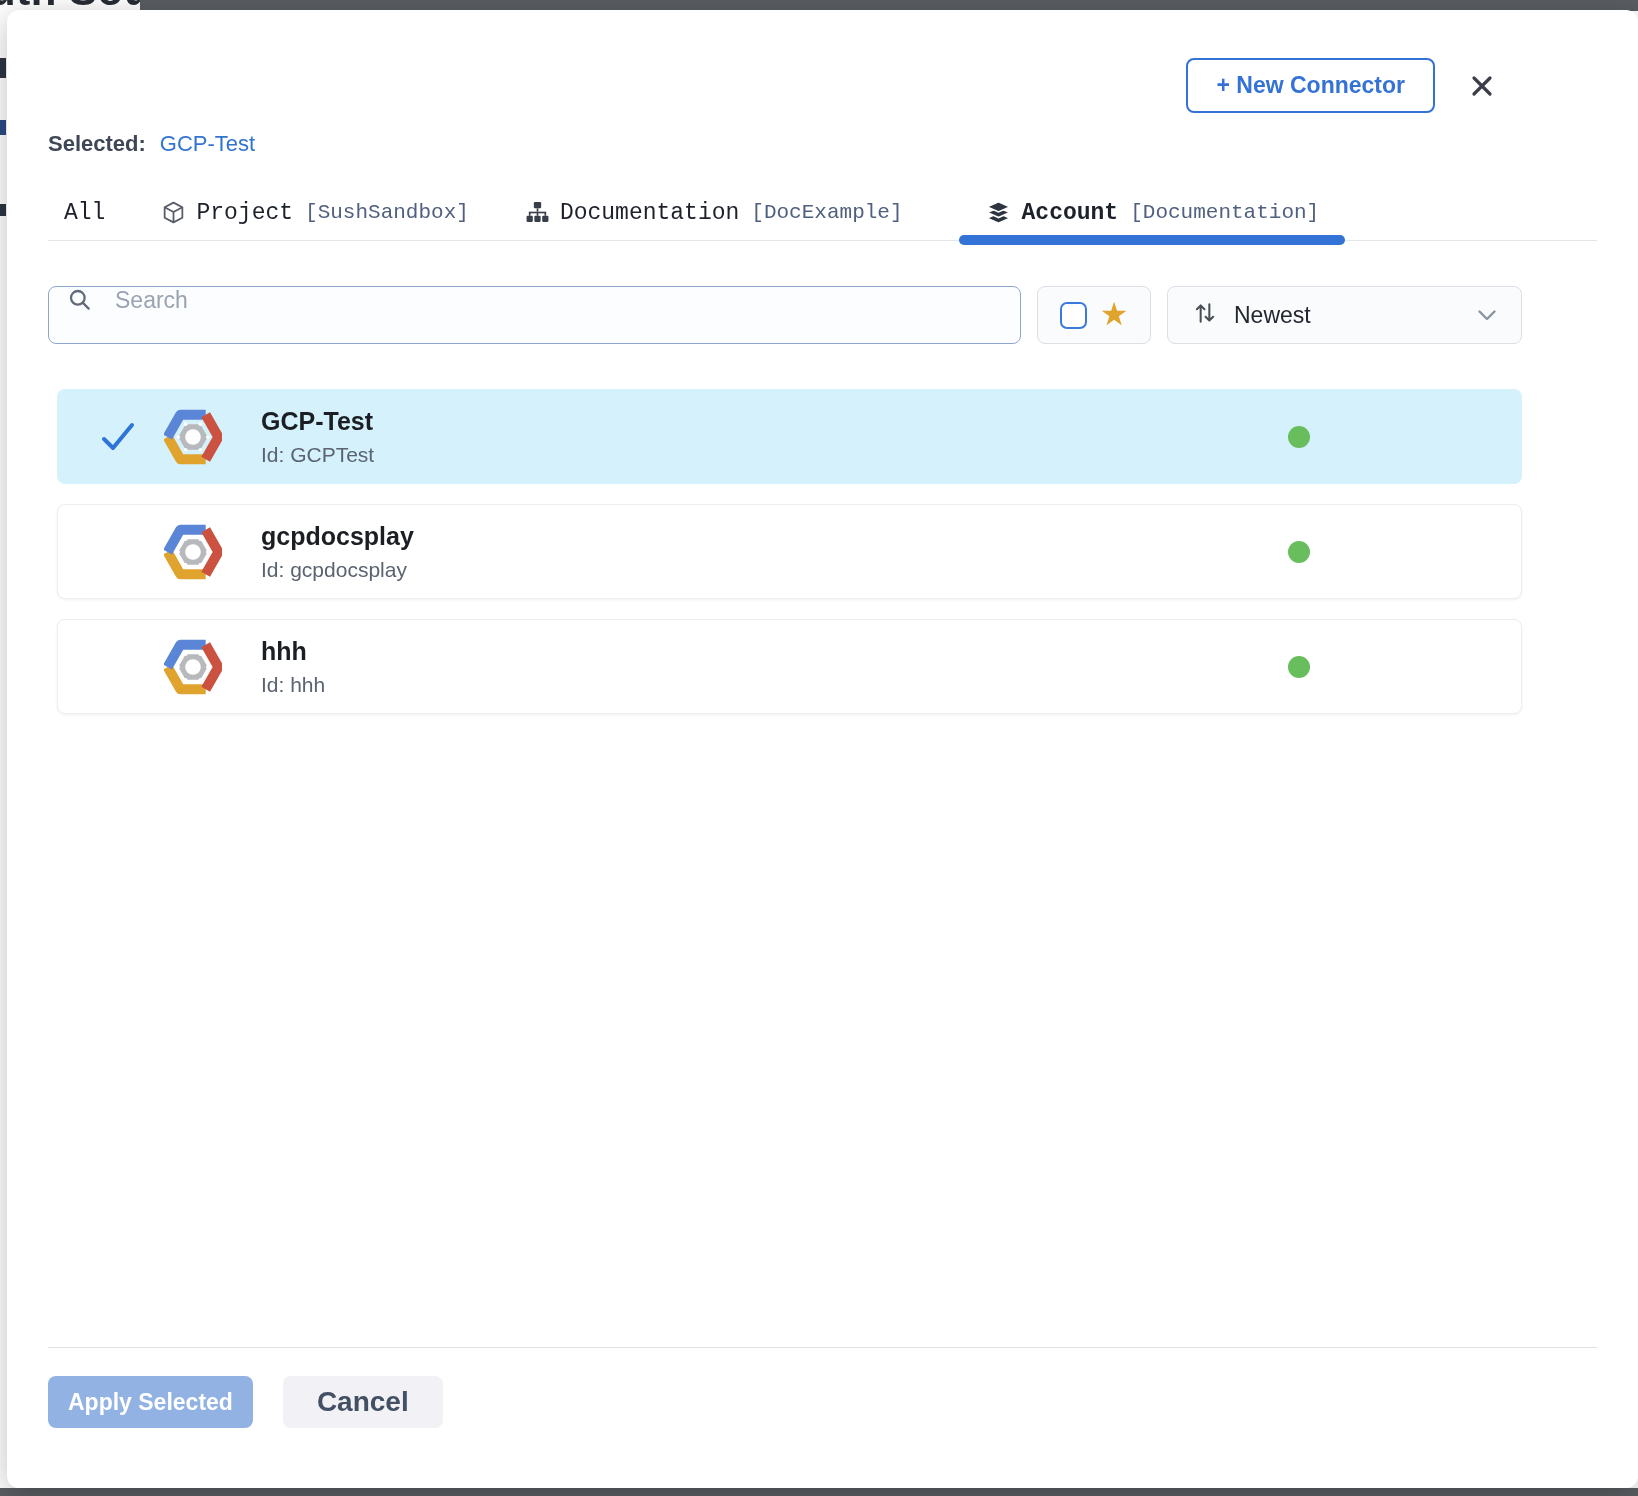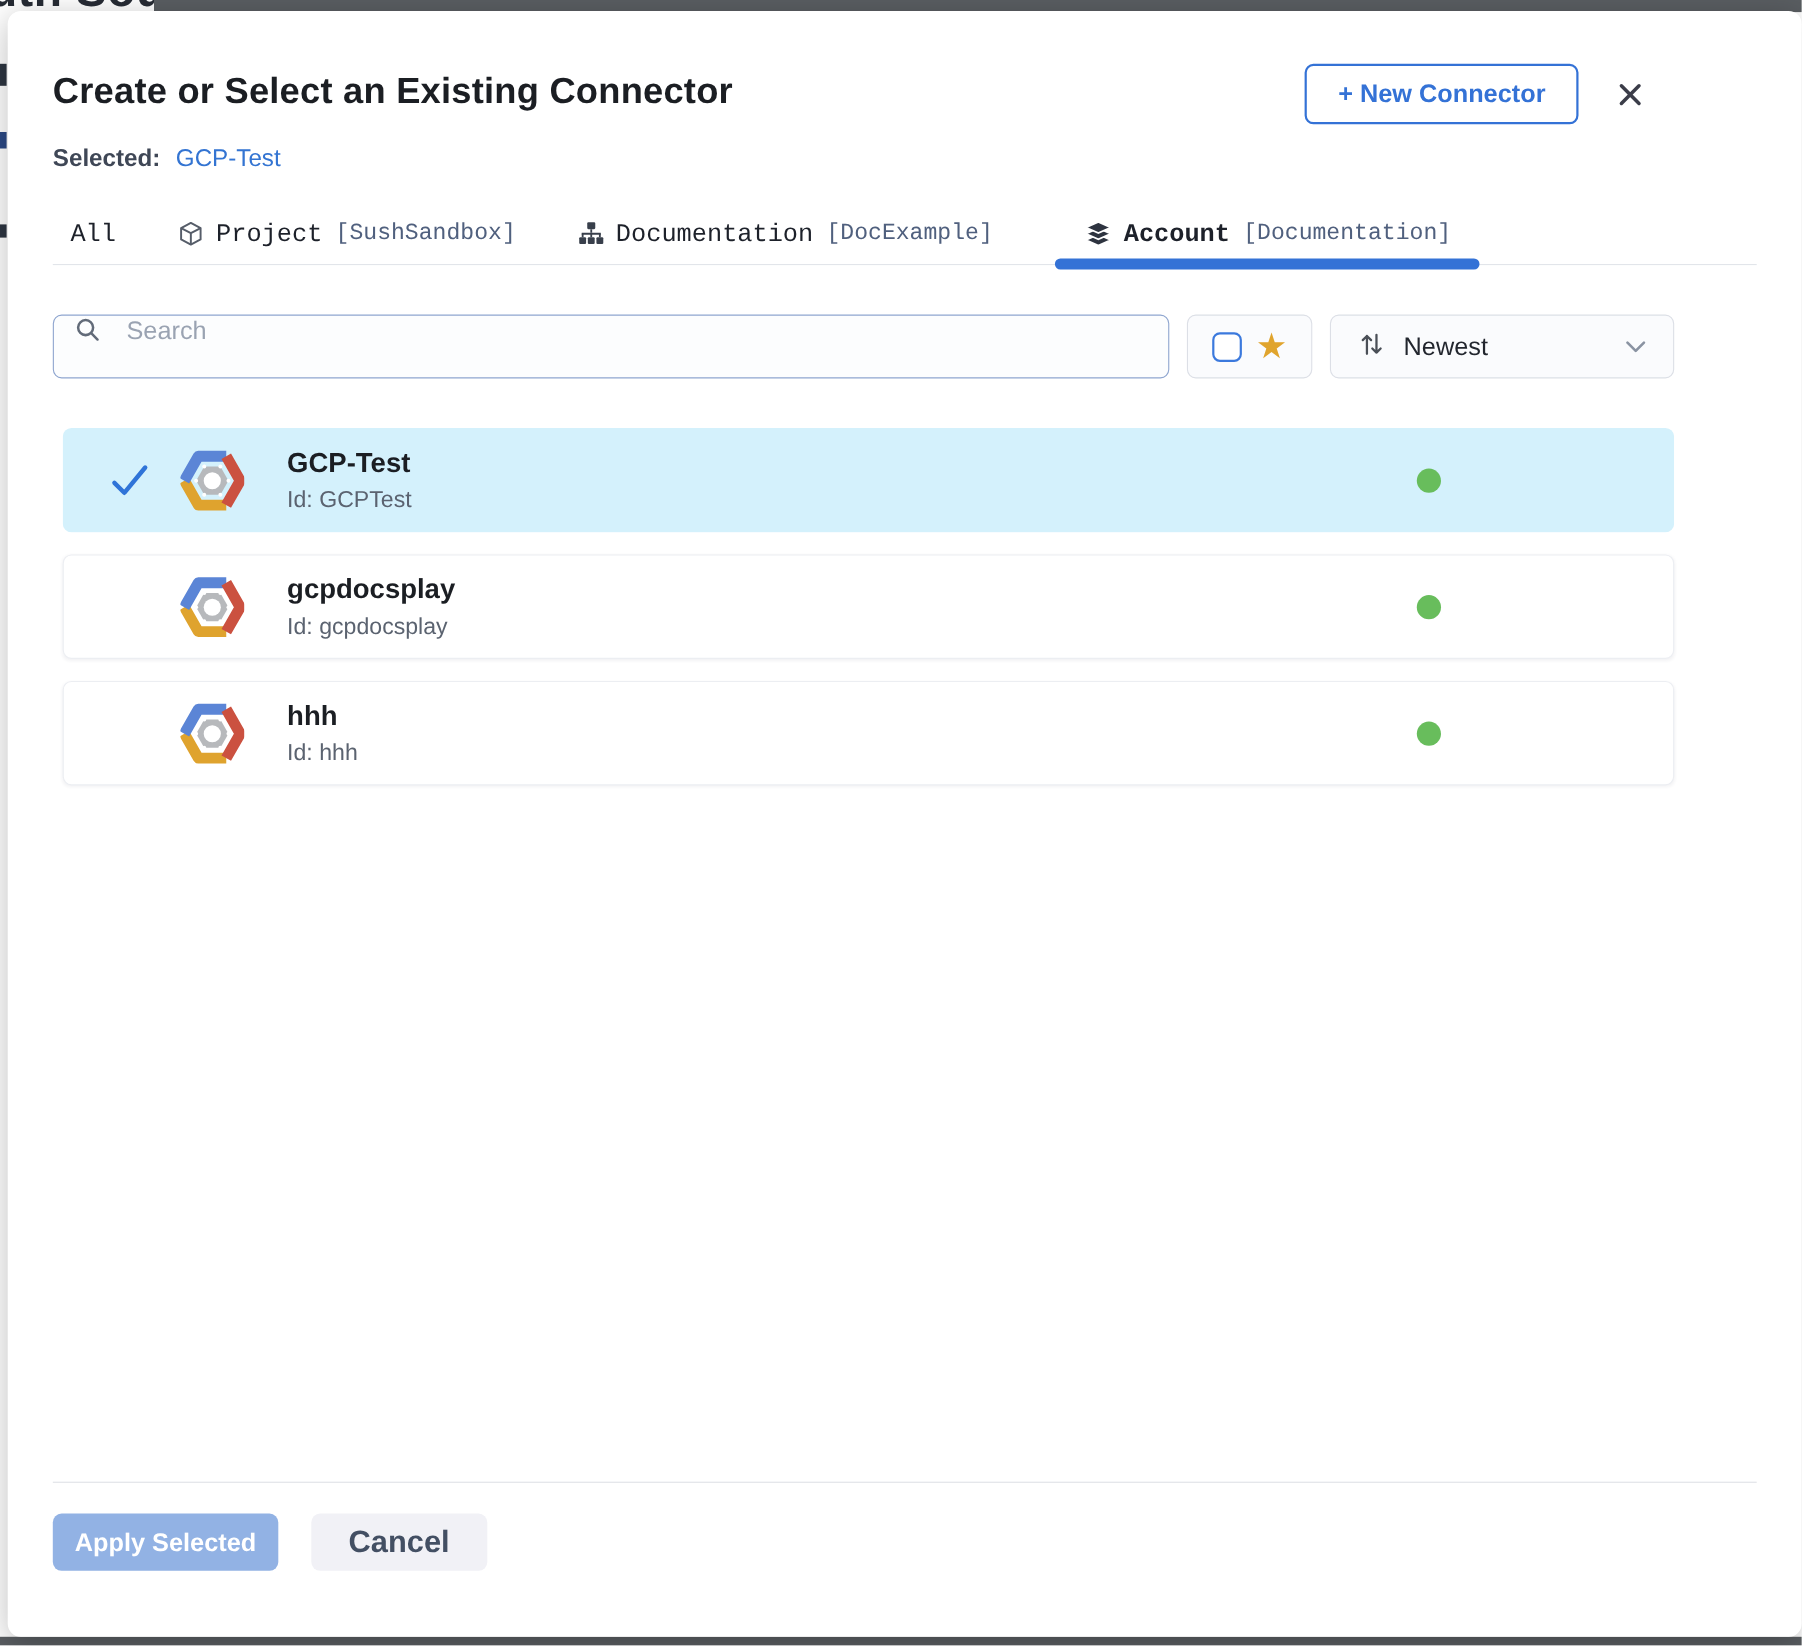--- a/index.html
+++ b/index.html
@@ -85,21 +85,21 @@
   .fav-box {
     width: 114px; height: 58px; border: 1px solid #dcdfe6; border-radius: 8px;
     background: #fafbfd; display: flex; align-items: center; justify-content: center; gap: 13px; cursor: pointer;
   }
   .checkbox {
     width: 27px; height: 27px; border: 2.5px solid #3b79dd; border-radius: 7px;
     background: #ffffff; display: inline-block; cursor: pointer;
   }
   .star { font-size: 32px; color: var(--star_gold, #e0a42d); line-height: 1; margin-top: -2px; }
   .sort-box {
-    width: 313px; height: 58px; border: 1px solid #dcdfe6; border-radius: 8px;
+    width: 355px; height: 58px; border: 1px solid #dcdfe6; border-radius: 8px;
     background: #fafbfd; display: flex; align-items: center; padding: 0 24px; gap: 16px; cursor: pointer;
   }
   .sort-label { font-size: 23px; font-weight: 500; color: #22262e; }
   .sort-chevron { margin-left: auto; line-height: 0; }
 
   
   .list { margin-top: 45px; margin-left: 9px; margin-right: 75px; display: flex; flex-direction: column; gap: 20px; }
   .row {
     position: relative; height: 95px; border-radius: 8px; background: #ffffff;
     border: 1px solid #eceef2; box-shadow: 0 1px 3px rgba(30,40,60,.06); cursor: pointer;
@@ -139,21 +139,20 @@
 </div>
 <div class="gray-bar top"></div>
 <div class="gray-bar bottom"></div>
 <div class="edge-mark m1"></div>
 <div class="edge-mark m2"></div>
 <div class="edge-mark m3"></div>
 
 <div class="modal">
 
   <div class="modal-header">
-    <h1 class="modal-title">Create or Select an Existing Connector</h1>
     <div class="header-actions">
       <button class="btn-new">+ New Connector</button>
       <button class="btn-close">
         <span>
           <svg width="30" height="30" viewBox="0 0 30 30">
               <path d="M7 7 L23 23 M23 7 L7 23" stroke="#3b3d49" stroke-width="3.2" stroke-linecap="round"></path>
             </svg>
         </span>
       </button>
     </div>

